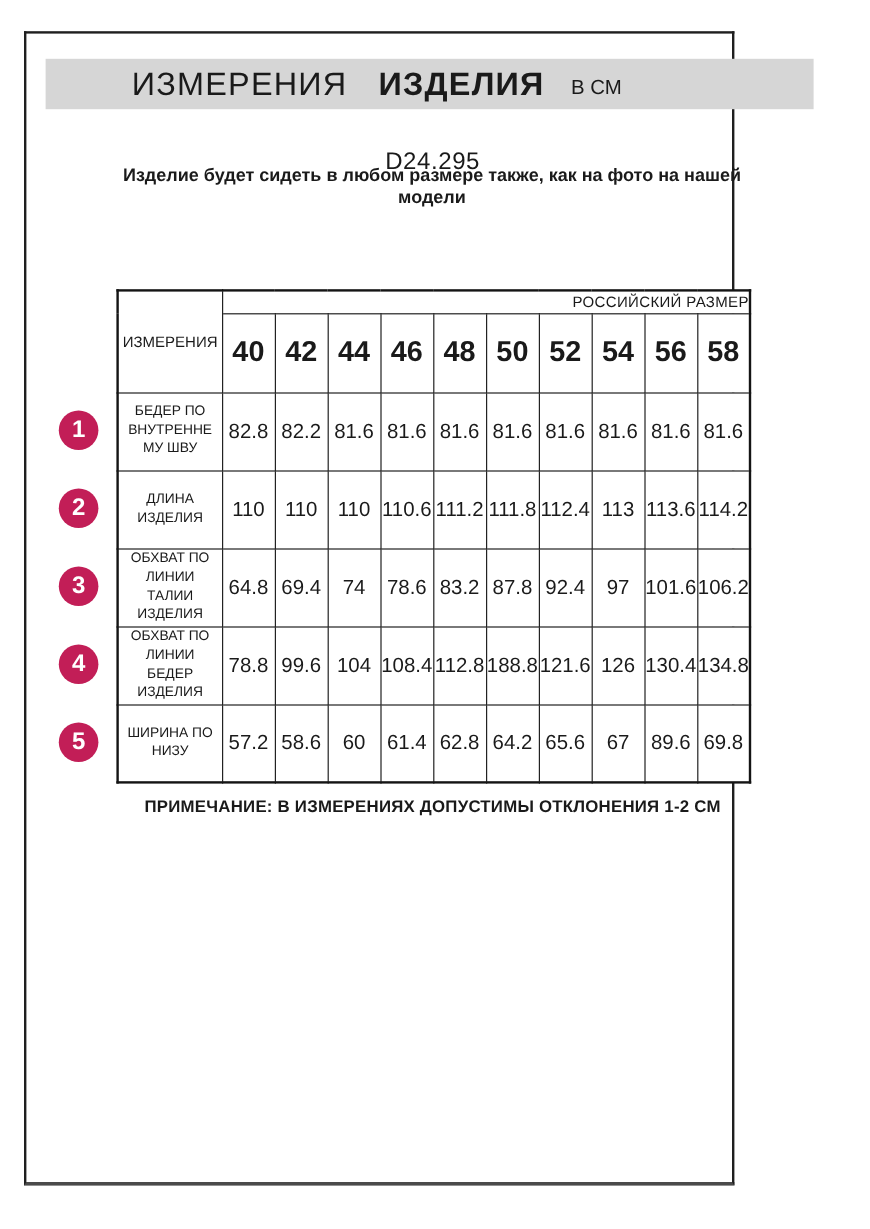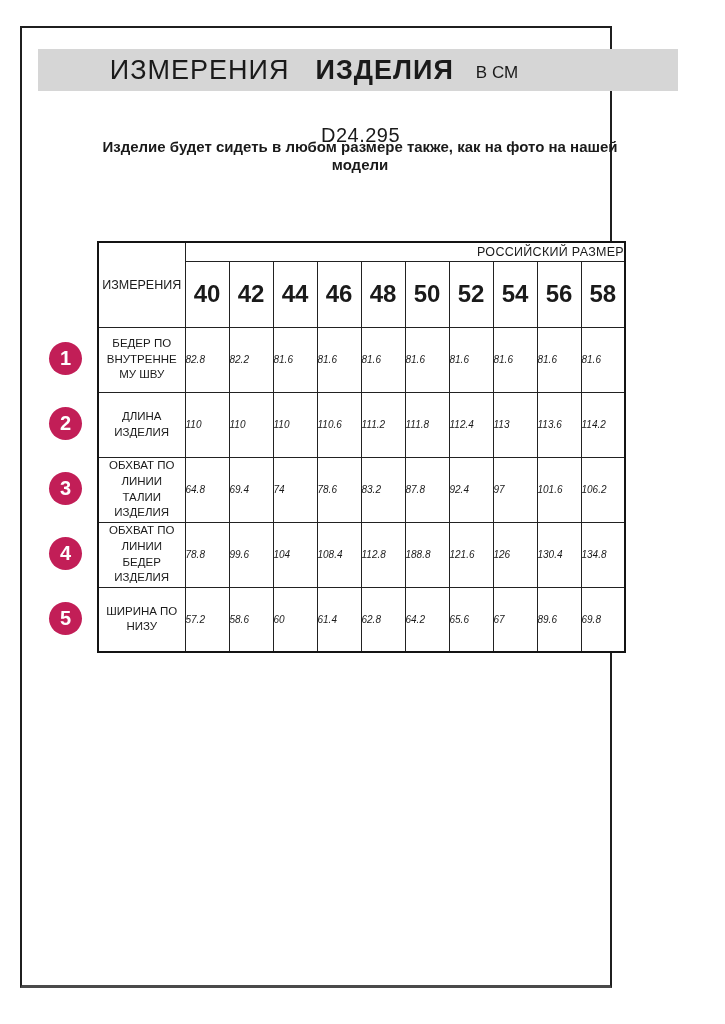--- a/index.html
+++ b/index.html
@@ -34,21 +34,21 @@
   .size-table { border-collapse:collapse; margin-left:48px; table-layout:fixed; }
   .size-table col.label-col { width:87px; }
   .size-table col.size-col  { width:44px; }
   .size-table th, .size-table td { border:1.5px solid #222; background:#fff; }
   .size-table { border:2px solid #141414; }
   th.corner { font-size:12.5px; font-weight:400; text-align:center; vertical-align:middle; }
   th.group  { height:19px; font-size:12.5px; font-weight:400; text-align:right; vertical-align:middle; letter-spacing:0.3px; }
   th.size   { height:66px; font-size:24px; font-weight:700; text-align:center; vertical-align:middle; }
   tbody tr  { height:65px; }
   td.label  { font-size:11.5px; line-height:1.35; text-align:center; vertical-align:middle; white-space:pre-line; padding:0 2px; }
-  td.value  { font-size:10px; text-align:left; vertical-align:middle;font-style:italic; }
+  td.value  { font-size:17px; text-align:center; vertical-align:middle; }
 
   
   .circle {
     position:absolute; left:0; width:33px; height:33px; border-radius:50%;
     color:#fff; font-size:20px; font-weight:700;
     display:flex; align-items:center; justify-content:center;
   }
 
   .note {
     position:absolute; left:0; top:636px; width:677px; text-align:center;
@@ -183,14 +183,15 @@
     </table>
     <div id="badge-layer">
         <div class="circle" style="background: rgb(194, 30, 87); top: 101px;">1</div>
         <div class="circle" style="background: rgb(194, 30, 87); top: 166px;">2</div>
         <div class="circle" style="background: rgb(194, 30, 87); top: 231px;">3</div>
         <div class="circle" style="background: rgb(194, 30, 87); top: 296px;">4</div>
         <div class="circle" style="background: rgb(194, 30, 87); top: 361px;">5</div>
       </div>
   </div>
 
+  <div class="note">ПРИМЕЧАНИЕ: В ИЗМЕРЕНИЯХ ДОПУСТИМЫ ОТКЛОНЕНИЯ 1-2 СМ</div>
 
 </div>
 
 </body></html>

